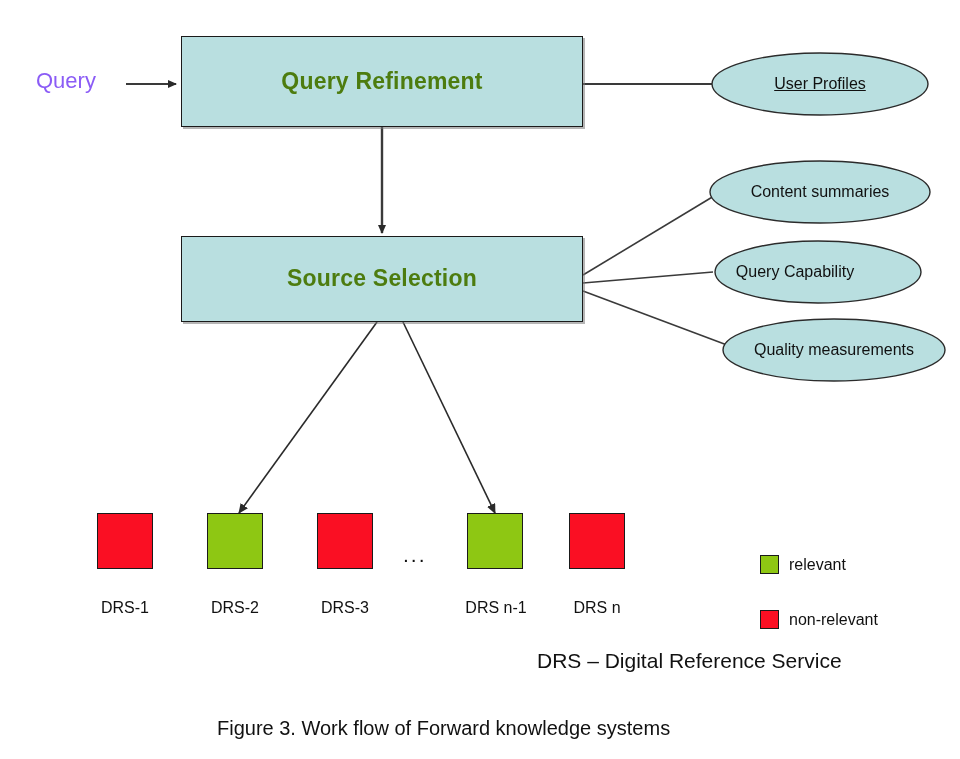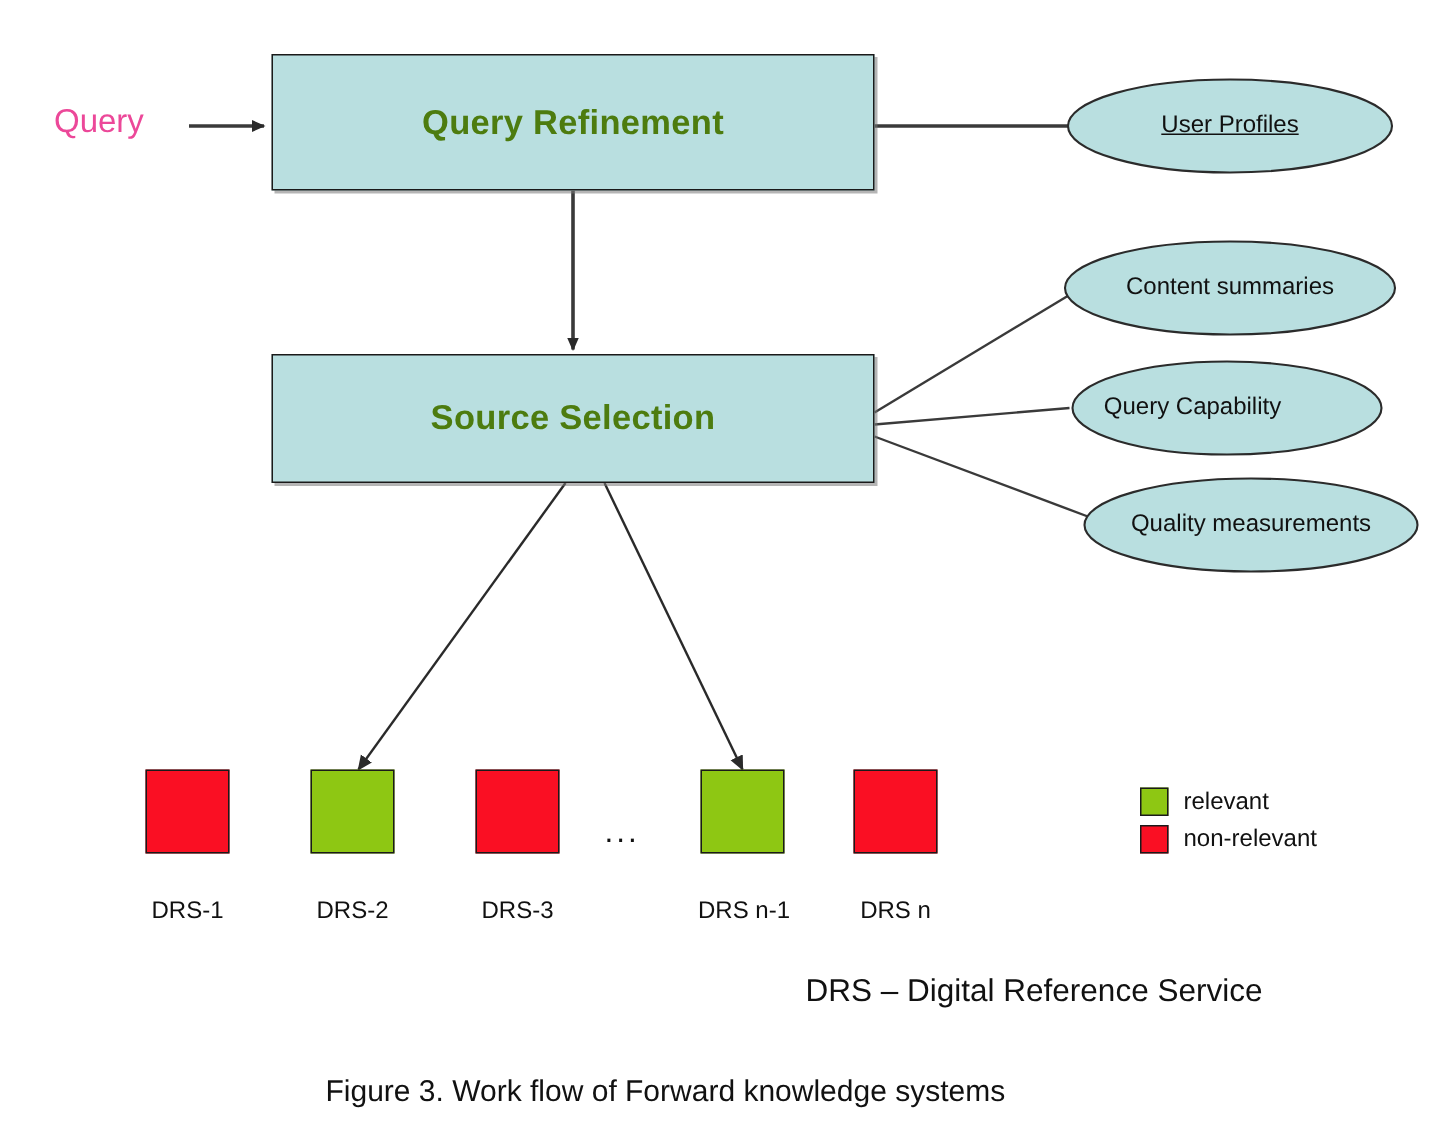--- a/index.html
+++ b/index.html
@@ -49,21 +49,21 @@
     letter-spacing: 0.2px;
     color: #4d7c0f;
   }
   .ellipse-label {
     font-size: 16px;
     color: #111;
   }
   .plain-label {
     position: absolute;
     font-size: 22px;
-    color: #ec4899;
+    color: #8b5cf6;
     white-space: nowrap;
   }
   .drs-square {
     position: absolute;
     width: 56px;
     height: 56px;
     border: 1.3px solid #1a1a1a;
     box-sizing: border-box;
   }
   .drs-caption {
@@ -80,20 +80,21 @@
     top: 524px;
     display: flex;
     flex-direction: column;
     gap: 4px;
   }
   .legend-row {
     display: flex;
     align-items: center;
     gap: 10px;
     height: 21px;
+    margin-top: 30px;
   }
   .legend-swatch {
     width: 19px;
     height: 19px;
     border: 1.3px solid #1a1a1a;
     box-sizing: border-box;
     flex: 0 0 auto;
   }
   .legend-text {
     font-size: 16px;

